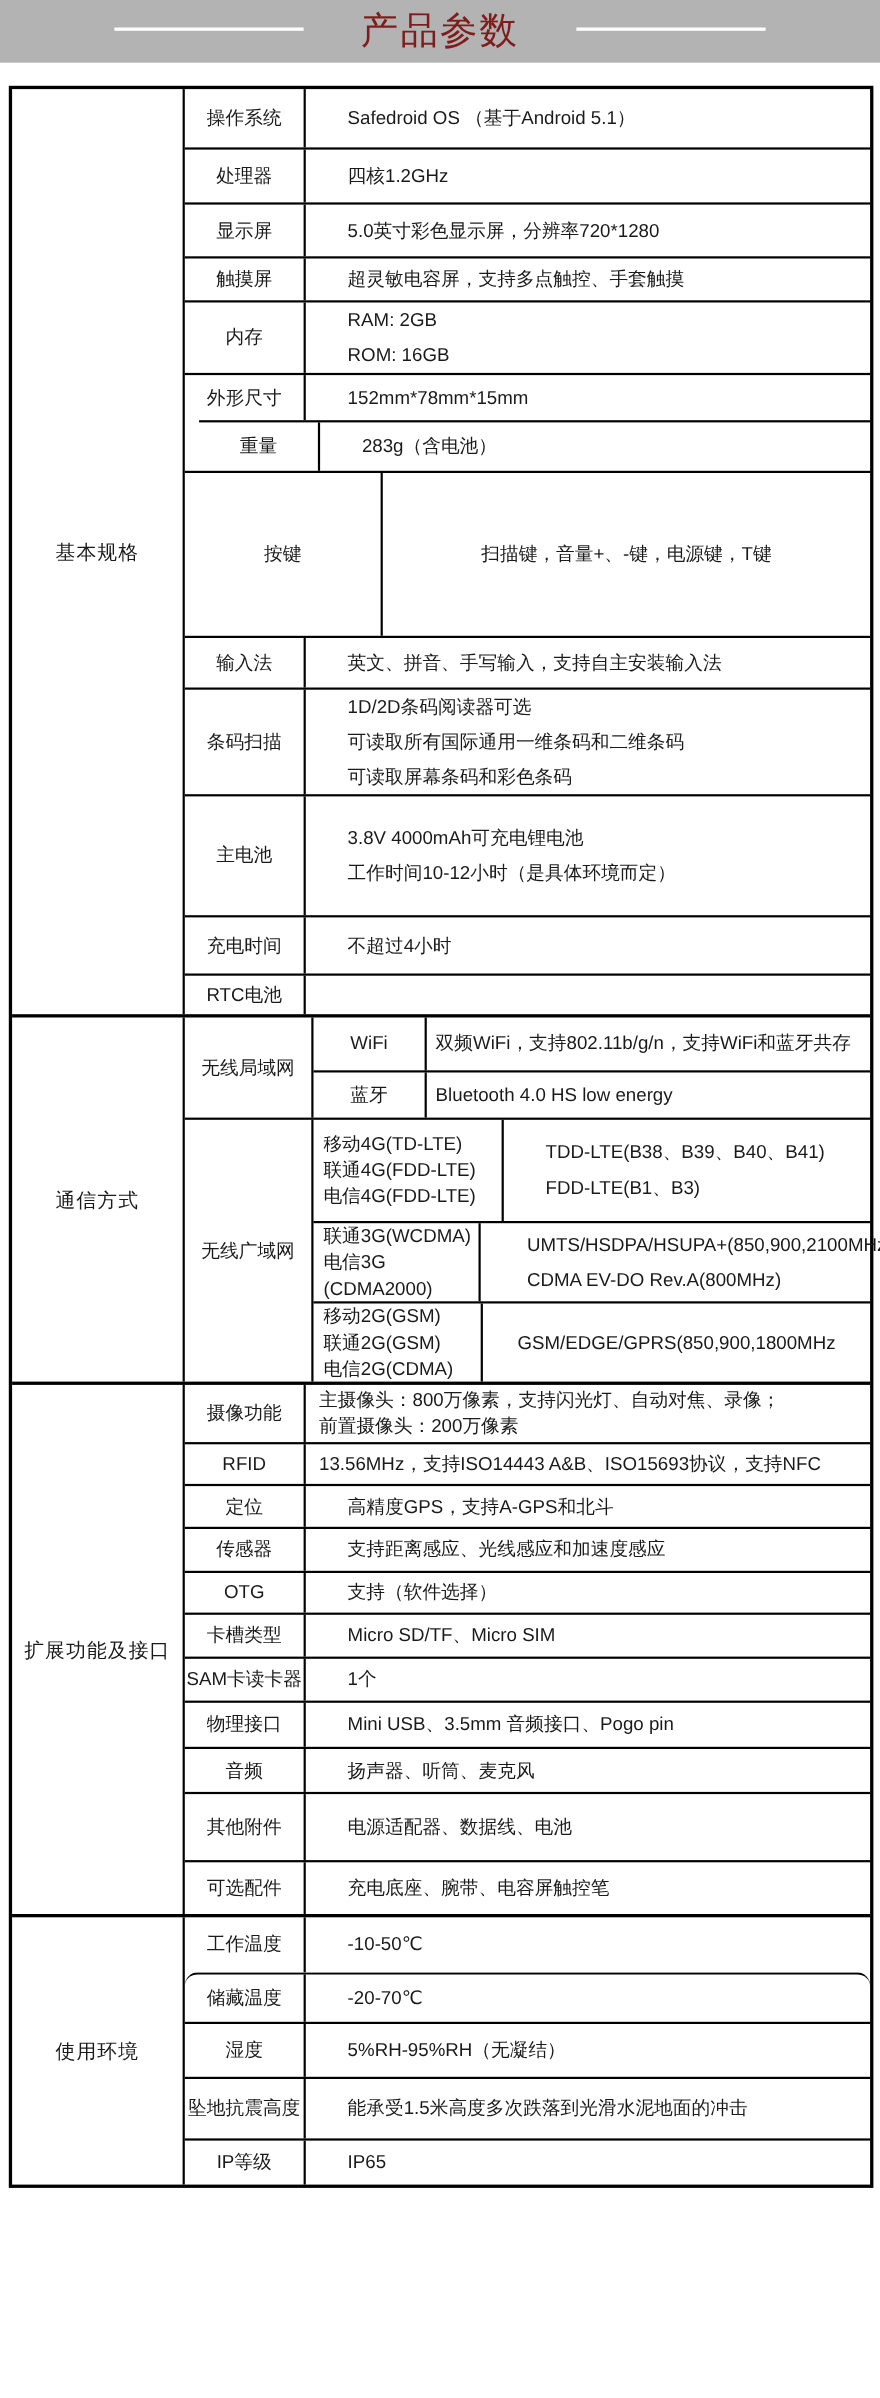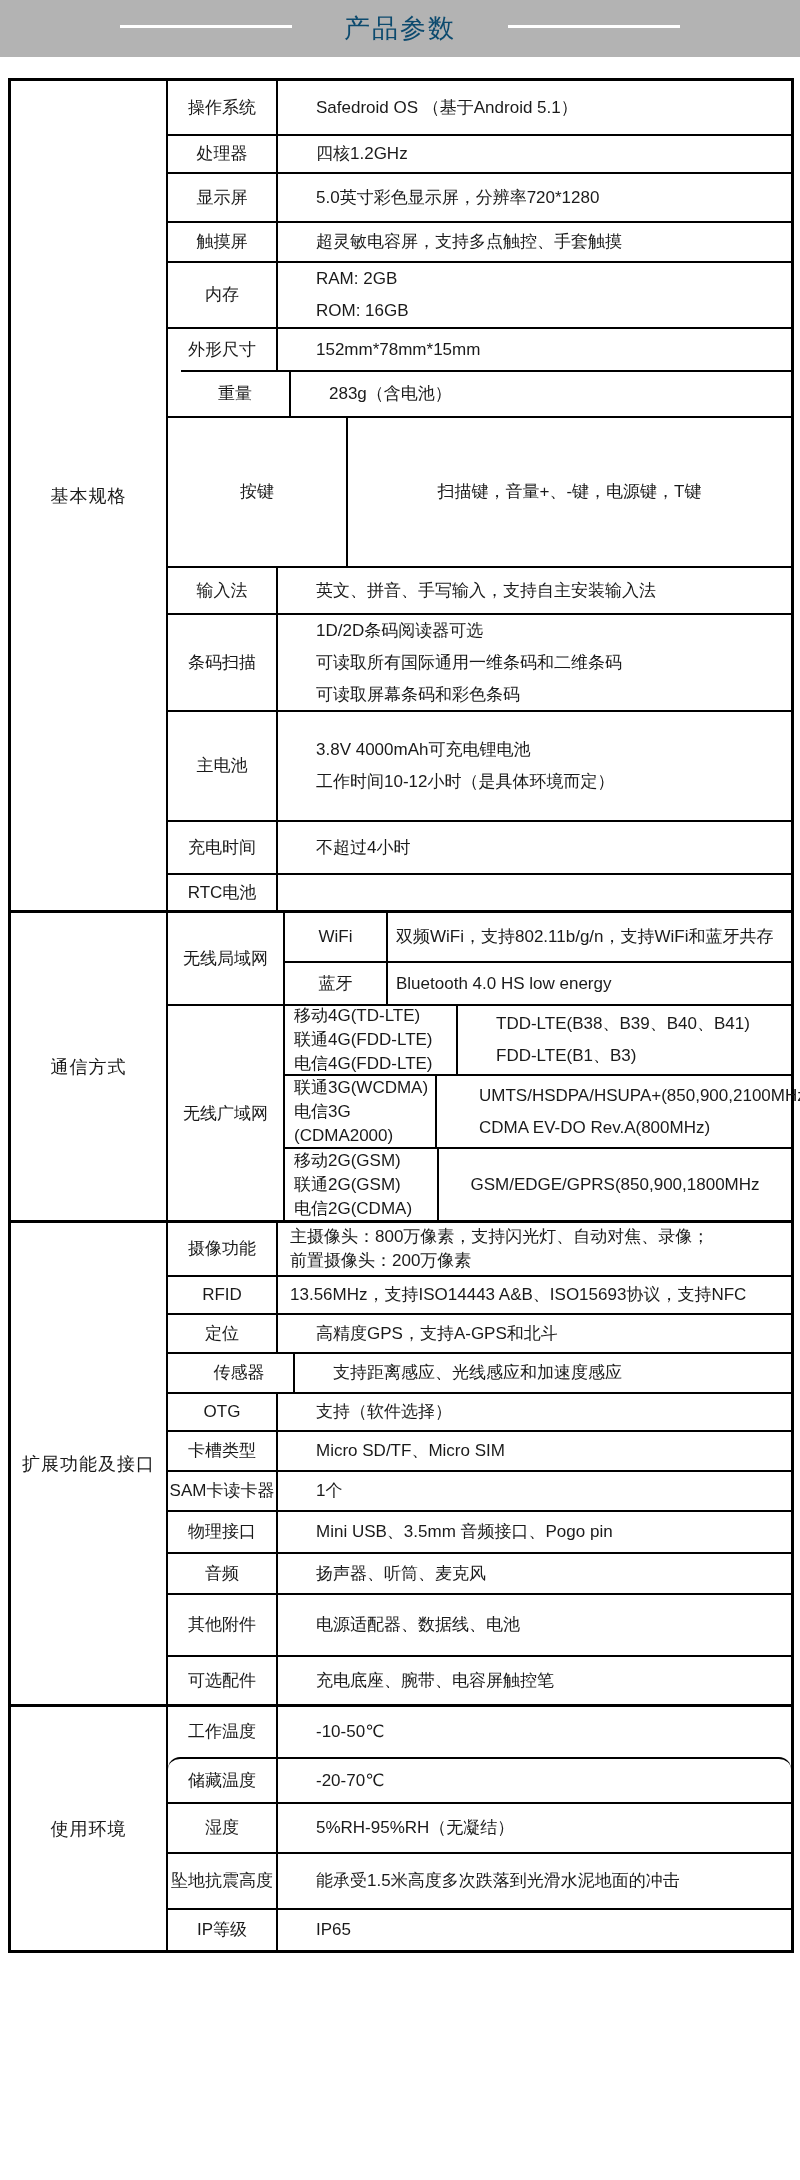--- a/index.html
+++ b/index.html
@@ -7,21 +7,21 @@
     width:800px;height:2180px;position:relative;
     font-family:"Liberation Sans","DejaVu Sans",sans-serif;
     color:#1a1a1a;-webkit-font-smoothing:antialiased;
   }
   
   .header{
     height:57px;width:800px;background:var(--header-bg,#b3b3b3);
     display:flex;align-items:center;justify-content:center;gap:52px;
   }
   .hline{width:172px;height:3px;background:#ffffff;transform:translateY(-2px);}
-  .title{color:#0c4a6e;font-size:26px;font-weight:500;letter-spacing:2px;line-height:57px;}
+  .title{color:#7f1d1d;font-size:34px;font-weight:500;letter-spacing:2px;line-height:57px;}
   
   .spec-table{
     margin:21px 0 0 8px;width:780px;
     border:3px solid var(--border-c,#000);
     font-size:17px;
   }
   .section{display:flex;}
   .section + .section{border-top:3px solid var(--border-c,#000);}
   .section-label{
     flex:0 0 157px;width:157px;border-right:2px solid var(--border-c,#000);
@@ -66,21 +66,21 @@
       <div class="cell section-label">基本规格</div>
       <div class="section-body">
         <div class="block row" style="height: 53px;">
           <div class="cell row-label">
             <div class="label-line">操作系统</div>
           </div>
           <div class="cell row-value">
             <div class="value-line">Safedroid OS （基于Android 5.1）</div>
           </div>
         </div>
-        <div class="block row" style="height: 38px;">
+        <div class="block row" style="height: 50px;">
           <div class="cell row-label">
             <div class="label-line">处理器</div>
           </div>
           <div class="cell row-value">
             <div class="value-line">四核1.2GHz</div>
           </div>
         </div>
         <div class="block row" style="height: 49px;">
           <div class="cell row-label">
             <div class="label-line">显示屏</div>
@@ -192,21 +192,21 @@
               </div>
               <div class="cell row-value" style="padding-left: 8px;">
                 <div class="value-line">Bluetooth 4.0 HS low energy</div>
               </div>
             </div>
           </div>
         </div>
         <div class="block group">
           <div class="cell group-label">无线广域网</div>
           <div class="group-body">
-            <div class="row" style="height: 68px;">
+            <div class="row" style="height: 92px;">
               <div class="cell row-label left" style="flex: 0 0 173px;">
                 <div class="label-line">移动4G(TD-LTE)</div>
                 <div class="label-line">联通4G(FDD-LTE)</div>
                 <div class="label-line">电信4G(FDD-LTE)</div>
               </div>
               <div class="cell row-value">
                 <div class="value-line">TDD-LTE(B38、B39、B40、B41)</div>
                 <div class="value-line">FDD-LTE(B1、B3)</div>
               </div>
             </div>
@@ -256,21 +256,21 @@
           </div>
         </div>
         <div class="block row" style="height: 39px;">
           <div class="cell row-label">
             <div class="label-line">定位</div>
           </div>
           <div class="cell row-value">
             <div class="value-line">高精度GPS，支持A-GPS和北斗</div>
           </div>
         </div>
-        <div class="block row" style="height: 40px; padding-left: 17px;">
+        <div class="block row" style="height: 40px;">
           <div class="cell row-label">
             <div class="label-line">传感器</div>
           </div>
           <div class="cell row-value">
             <div class="value-line">支持距离感应、光线感应和加速度感应</div>
           </div>
         </div>
         <div class="block row" style="height: 38px;">
           <div class="cell row-label">
             <div class="label-line">OTG</div>

